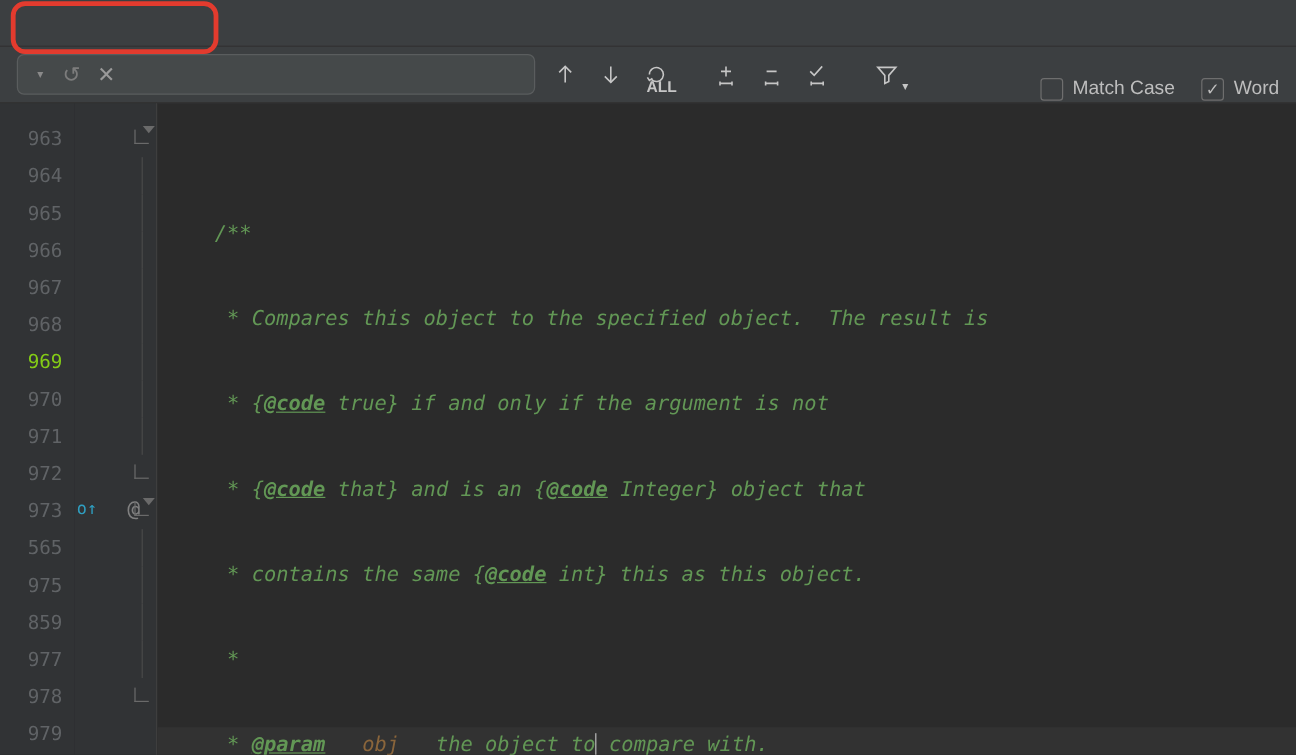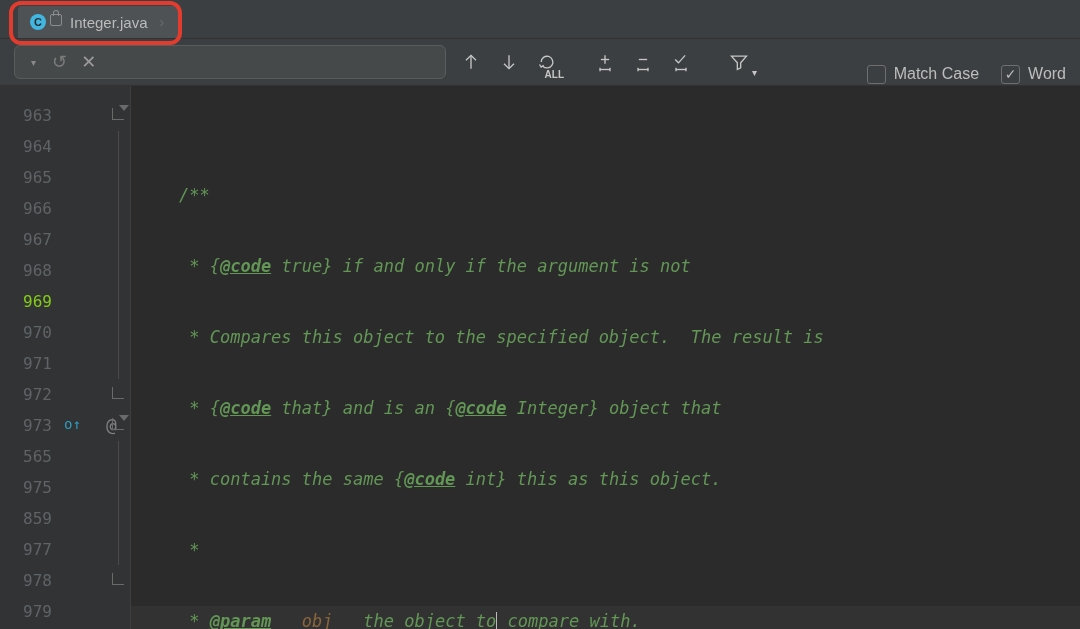--- a/index.html
+++ b/index.html
@@ -18,21 +18,21 @@
   .searchwrap{display:flex;align-items:center;background:#45494a;border:1px solid #5a5d5e;border-radius:6px;height:32px;flex:0 0 430px;}
   .searchwrap .mag{padding:0 6px 0 10px;color:#a0a0a0;font-size:16px;}
   .searchwrap .dd{color:#8a8a8a;font-size:10px;padding-right:6px;}
   .searchwrap input{flex:1;background:transparent;border:none;outline:none;color:#c8c8c8;font-size:17px;font-family:"Helvetica Neue",Arial,sans-serif;}
   .searchwrap .hist{color:#7c7c7c;padding:0 10px;font-size:18px;}
   .searchwrap .closex{color:#9a9a9a;padding:0 12px 0 4px;font-size:18px;}
   .iconbtn{display:flex;align-items:center;justify-content:center;width:30px;height:32px;color:#c6c6c6;font-size:20px;cursor:pointer;position:relative;}
   .group{display:flex;gap:8px;align-items:center;}
   .spacer{flex:1;}
   .iconbtn svg{width:20px;height:20px;stroke:#c6c6c6;fill:none;stroke-width:1.6;}
-  .sub{position:absolute;right:-2px;bottom:-2px;font-size:10px;color:#c6c6c6;font-weight:600;}
+  .sub{position:absolute;right:-2px;bottom:-2px;font-size:13px;color:#c6c6c6;font-weight:600;}
   .chk{display:flex;align-items:flex-start;gap:8px;color:#bdbdbd;font-size:16px;margin-left:12px;margin-top:24px;}
   .chk .box{width:17px;height:17px;border:1px solid #6e6e6e;border-radius:3px;display:flex;align-items:center;justify-content:center;color:#bdbdbd;font-size:14px;line-height:1;}
   
   .editor{display:flex;height:calc(629px - 38px - 46px);}
   .gutter{width:62px;background:#313335;text-align:right;color:#606366;font-size:16px;padding-top:6px;}
   .gutter div{height:31px;line-height:31px;padding-right:10px;margin-left:12px;}
   .gutter .cur{color:#84cc16;}
   .marks{width:68px;background:#313335;border-right:1px solid #3e3e3e;padding-top:6px;}
   .marks div{height:31px;position:relative;}
   .fold{position:absolute;right:6px;top:8px;width:11px;height:11px;border-left:1px solid #6a6a6a;border-bottom:1px solid #6a6a6a;}
@@ -45,26 +45,20 @@
   .code .ln.cur{background:#323232;}
   .c{color:#629755;}      
   .tag{color:#629755;font-weight:bold;text-decoration:underline;}
   .param{color:#8a653b;}
   .cursor{border-left:1px solid #bbbbbb;display:inline-block;height:20px;vertical-align:middle;margin:0;}
 </style>
 </head>
 <body>
 
 <div class="tabbar">
-  <div class="tab">
-    <span class="file-icon"></span>
-    <span class="lock"></span>
-    <span>Integer.java</span>
-    <span class="chev">›</span>
-  </div>
   <div class="red-box"></div>
 </div>
 
 <div class="findbar">
   <div class="searchwrap">
     <span class="mag">
       <svg viewBox="0 0 24 24">
           <circle cx="10" cy="10" r="6"></circle>
           <line x1="15" y1="15" x2="20" y2="20"></line>
         </svg>
@@ -215,22 +209,22 @@
       </div>
     <div>
         <span class="fold"></span>
       </div>
     <div></div>
   </div>
 
   <div class="code">
     <div style="height:8px"></div>
     <div class="ln"><span class="c">/**</span></div>
+    <div class="ln"><span class="c"> * Compares this object to the specified object.  The result is</span></div>
     <div class="ln"><span class="c"> * {</span><span class="tag">@code</span><span class="c"> true} if and only if the argument is not</span></div>
-    <div class="ln"><span class="c"> * Compares this object to the specified object.  The result is</span></div>
     <div class="ln"><span class="c"> * {</span><span class="tag">@code</span><span class="c"> that} and is an {</span><span class="tag">@code</span><span class="c"> Integer} object that</span></div>
     <div class="ln"><span class="c"> * contains the same {</span><span class="tag">@code</span><span class="c"> int} this as this object.</span></div>
     <div class="ln"><span class="c"> *</span></div>
     <div class="ln cur"><span class="c"> * </span><span class="tag">@param</span><span class="param">   obj</span><span class="c">   the object to</span><span class="cursor"></span><span class="c"> compare with.</span></div>
     
     
     
     
     
     

